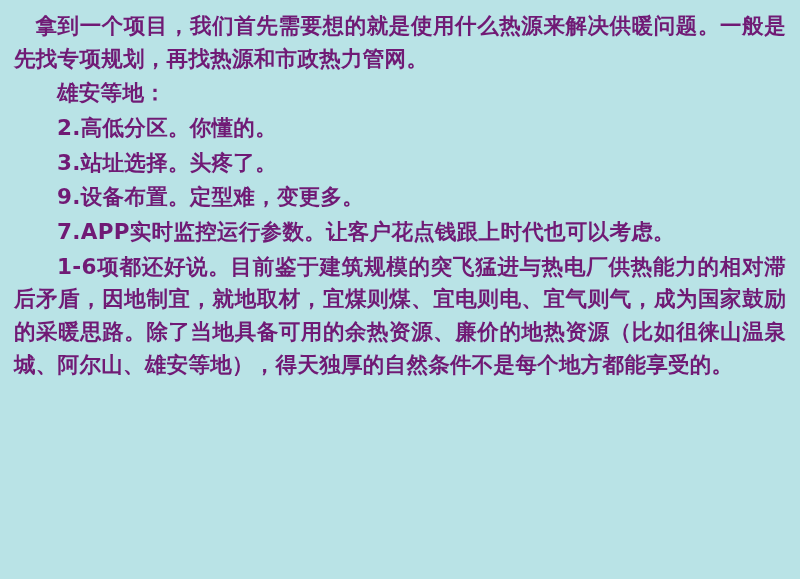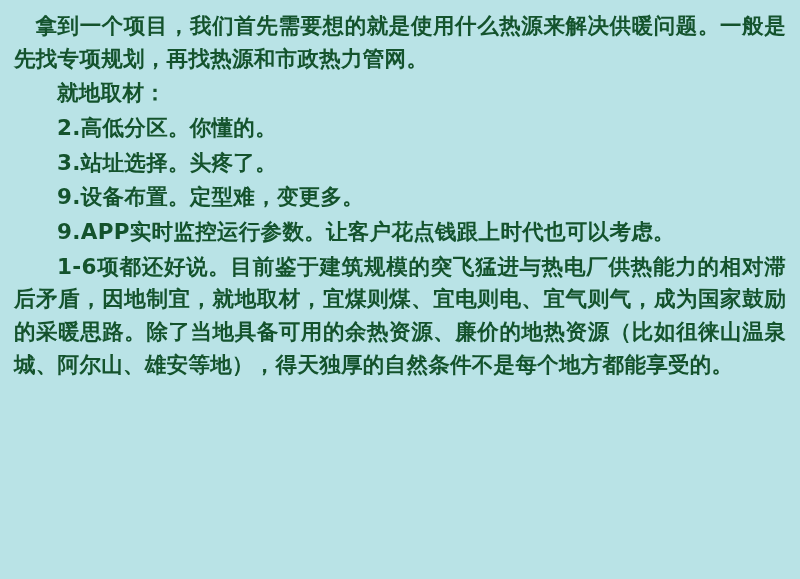--- a/index.html
+++ b/index.html
@@ -15,21 +15,21 @@
   }
   #page {
     position: relative;
     width: 800px;
     height: 579px;
     background: #b9e3e6;
     box-sizing: border-box;
     padding: 10px 14px 0 14px;
   }
   .para {
-    color: #14532d;
+    color: #701a75;
     font-weight: bold;
     font-size: 21.5px;
     line-height: 1.52;
     letter-spacing: 0.3px;
     text-align: justify;
     text-justify: inter-ideograph;
     margin: 0 0 2px 0;
     white-space: pre-wrap;
   }
   .indent {
@@ -39,27 +39,27 @@
     text-indent: 1.0em;
   }
 </style>
 </head>
 <body>
 
 <div id="page">
 
   <p class="para indent1">拿到一个项目，我们首先需要想的就是使用什么热源来解决供暖问题。一般是先找专项规划，再找热源和市政热力管网。</p>
 
-  <p class="para indent">就地取材：</p>
+  <p class="para indent">雄安等地：</p>
 
 
   <p class="para indent">2.高低分区。你懂的。</p>
 
   <p class="para indent">3.站址选择。头疼了。</p>
 
   <p class="para indent">9.设备布置。定型难，变更多。</p>
 
 
-  <p class="para indent">9.APP实时监控运行参数。让客户花点钱跟上时代也可以考虑。</p>
+  <p class="para indent">7.APP实时监控运行参数。让客户花点钱跟上时代也可以考虑。</p>
 
   <p class="para indent">1-6项都还好说。目前鉴于建筑规模的突飞猛进与热电厂供热能力的相对滞后矛盾，因地制宜，就地取材，宜煤则煤、宜电则电、宜气则气，成为国家鼓励的采暖思路。除了当地具备可用的余热资源、廉价的地热资源（比如徂徕山温泉城、阿尔山、雄安等地），得天独厚的自然条件不是每个地方都能享受的。</p>
 
 </div>
 
 </body></html>

